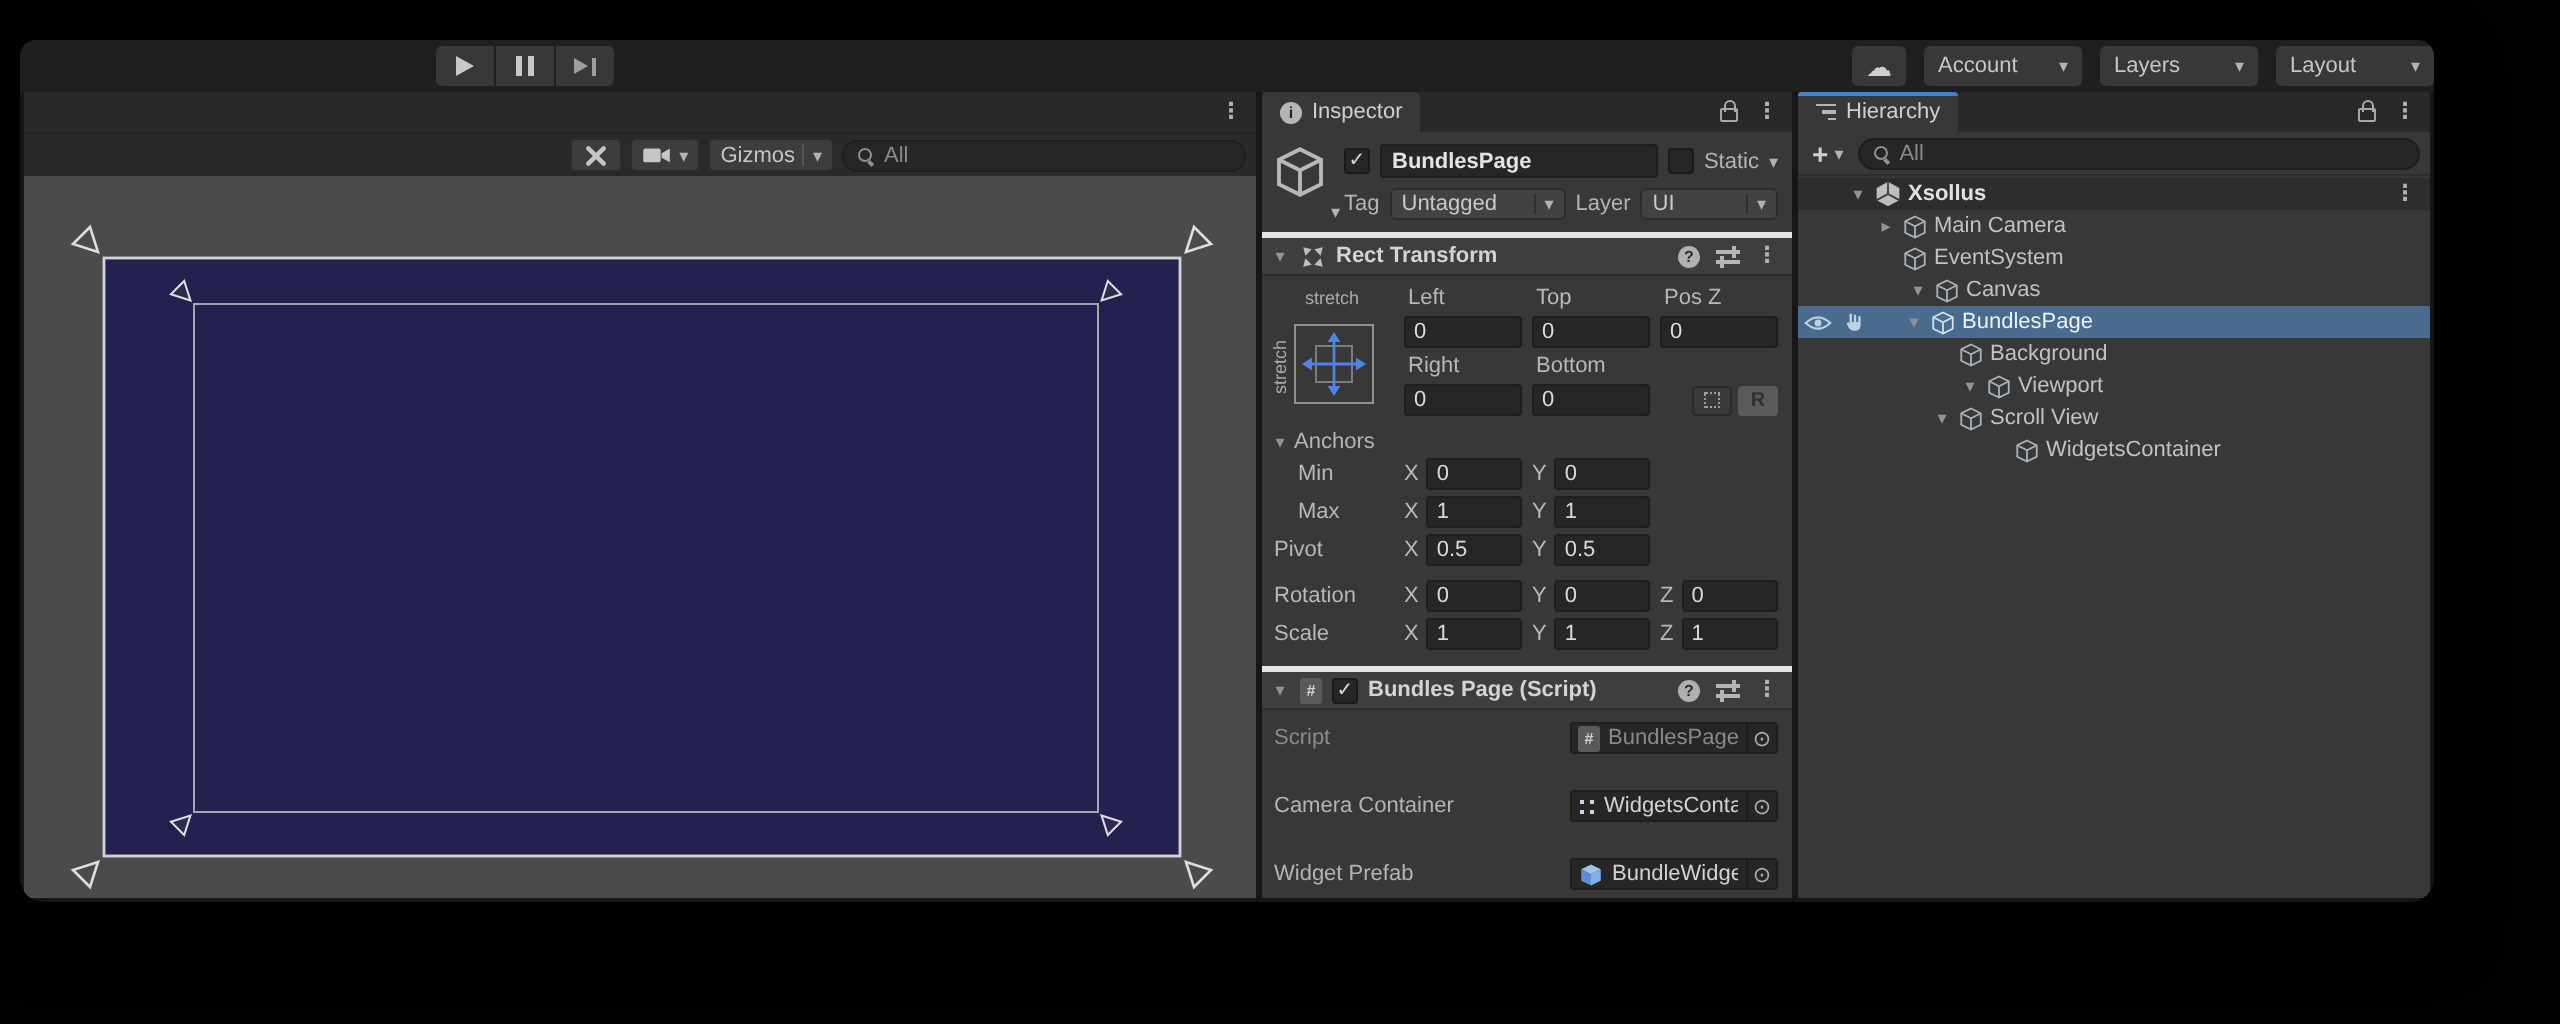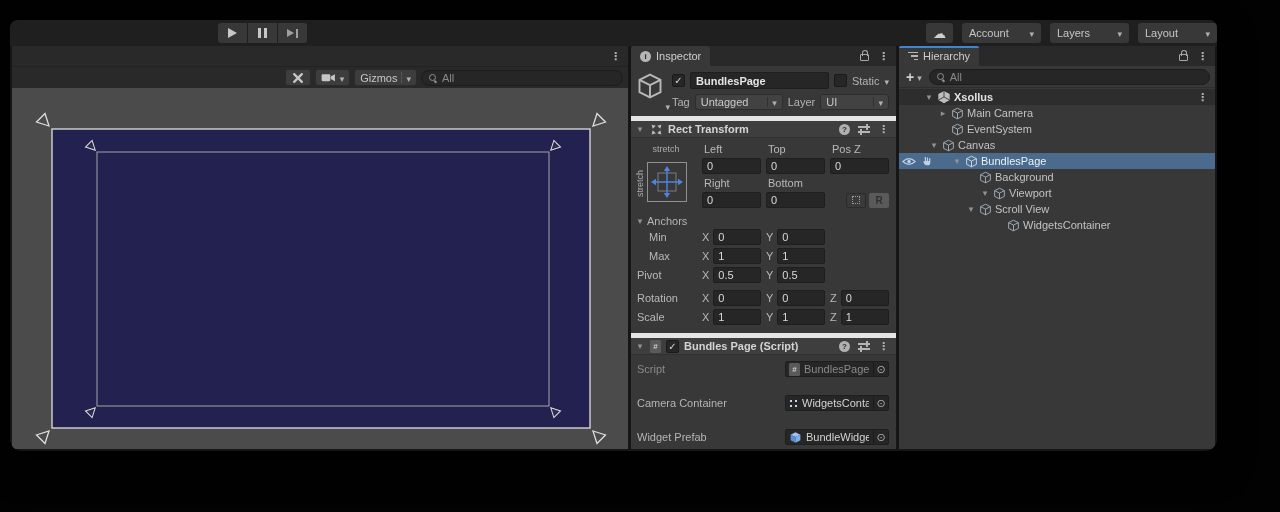--- a/index.html
+++ b/index.html
@@ -57,21 +57,21 @@
   .go-icon .caret{position:absolute;right:2px;bottom:-2px;}
   .go-rows{display:flex;flex-direction:column;gap:5px;}
   .hrowflex{display:flex;align-items:center;gap:5px;}
   .checkbox{width:13px;height:13px;background:#262626;border:1px solid #1a1a1a;border-radius:2px;flex:none;display:flex;align-items:center;justify-content:center;color:#d6d6d6;font-size:10px;}
   .checkbox.checked::after{content:"✓";}
   .namefield{flex:1;height:17px;background:#262626;border:1px solid #1e1e1e;border-radius:2px;display:flex;align-items:center;padding:0 5px;font-weight:bold;color:#e4e4e4;}
   .label{color:#b4b4b4;}
   .dropdown{height:16px;background:#424242;border:1px solid #2d2d2d;border-radius:3px;display:flex;align-items:center;gap:5px;padding:0 5px;color:#c9c9c9;}
   .dropdown .dd-end{margin-left:auto;display:flex;align-items:center;gap:4px;}
   .dd-sep{width:1px;height:10px;background:#303030;}
-  .comp-head{height:22px;background:#3e3e3e;border-top:5px solid #e5e5e5;border-bottom:1px solid #303030;display:flex;align-items:center;gap:5px;padding:0 7px 0 4px;flex:none;}
+  .comp-head{height:22px;background:#3e3e3e;border-top:3px solid #e5e5e5;border-bottom:1px solid #303030;display:flex;align-items:center;gap:5px;padding:0 7px 0 4px;flex:none;}
   .comp-title{font-weight:bold;color:#d4d4d4;}
   .fold9{font-size:9px;color:#939393;width:10px;text-align:center;}
   .fold9.open::before{content:"▾";}
   .fold9.closed::before{content:"▸";}
   .comp-end{margin-left:auto;display:flex;align-items:center;gap:8px;}
   .helpdot{width:11px;height:11px;border-radius:50%;background:#b0b0b0;color:#2c2c2c;font-size:8px;font-weight:bold;display:flex;align-items:center;justify-content:center;}
   .helpdot::after{content:"?";}
   .presets{position:relative;width:12px;height:10px;}
   .presets::before{content:"";position:absolute;left:0;top:2px;width:12px;height:1.6px;background:#b5b5b5;box-shadow:0 5px 0 #b5b5b5;}
   .presets::after{content:"";position:absolute;top:0;left:8px;width:2.4px;height:5.5px;background:#b5b5b5;box-shadow:-6px 5px 0 #b5b5b5;}
@@ -533,21 +533,21 @@
         </div>
         <div class="hrow" style="padding-left:39px">
           <span class="fold9"></span>
           <span class="cubec">
               <svg class="ic" width="13" height="13">
                 <use href="#icon-cube"></use>
               </svg>
             </span>
           <span class="obname">EventSystem</span>
         </div>
-        <div class="hrow" style="padding-left:30px">
+        <div class="hrow" style="padding-left:55px">
           <span class="fold9 open"></span>
           <span class="cubec">
               <svg class="ic" width="13" height="13">
                 <use href="#icon-cube"></use>
               </svg>
             </span>
           <span class="obname">Canvas</span>
         </div>
         <div class="hrow selrow" style="padding-left:53px">
           <span class="toggles">

